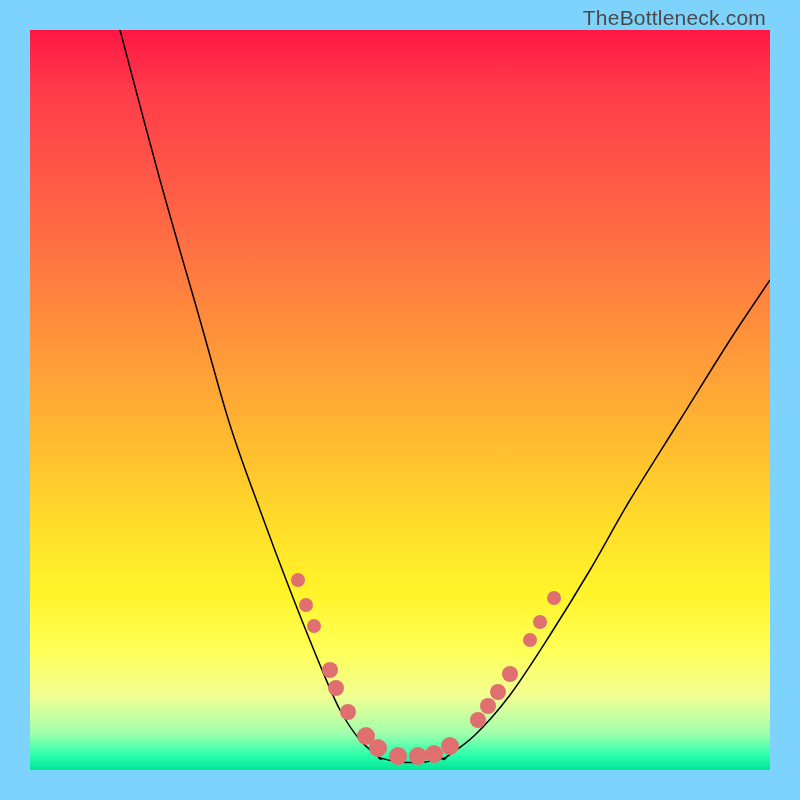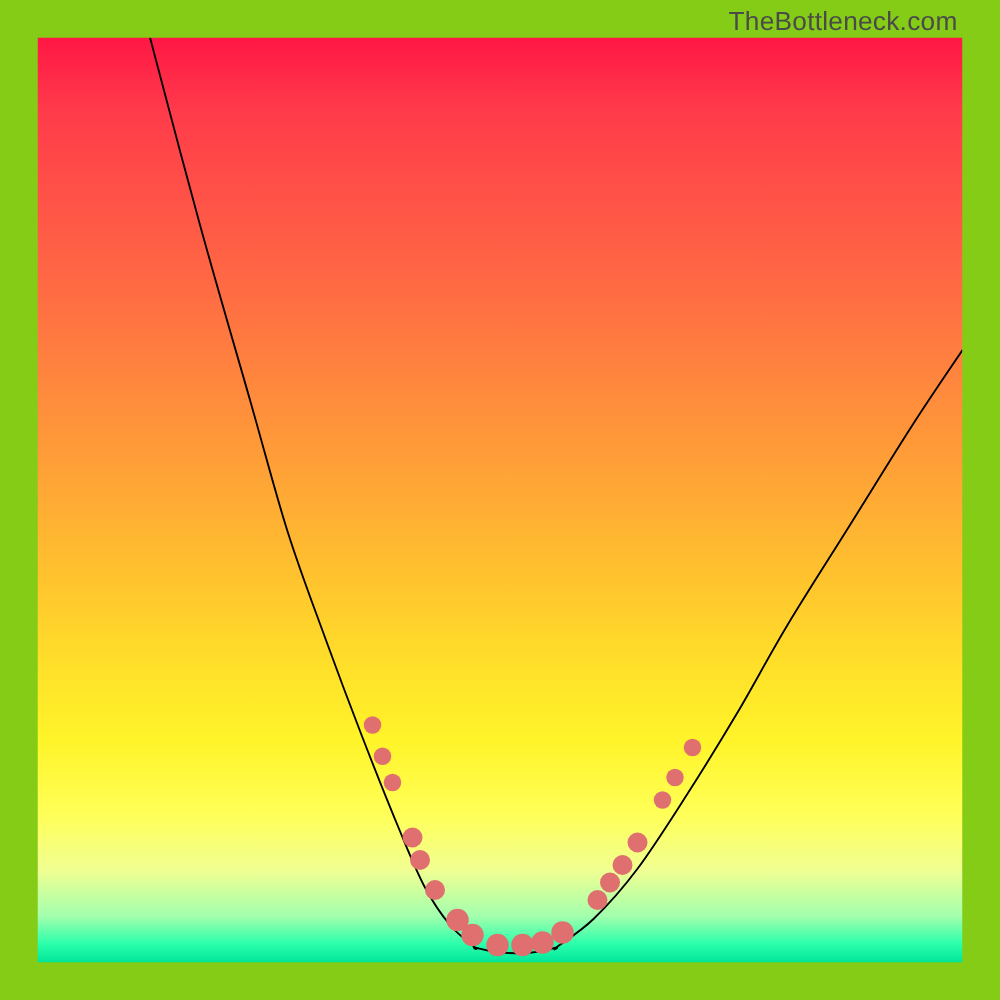--- a/index.html
+++ b/index.html
@@ -9,21 +9,21 @@
     height: 800px;
     background: #000;
     overflow: hidden;
   }
   .frame {
     position: absolute;
     top: 0;
     left: 0;
     width: 800px;
     height: 800px;
-    background: #84cc16;
+    background: #7dd3fc;
   }
   .plot {
     position: absolute;
     top: 30px;
     left: 30px;
     width: 740px;
     height: 740px;
     overflow: hidden;
   }
   .gradient {

